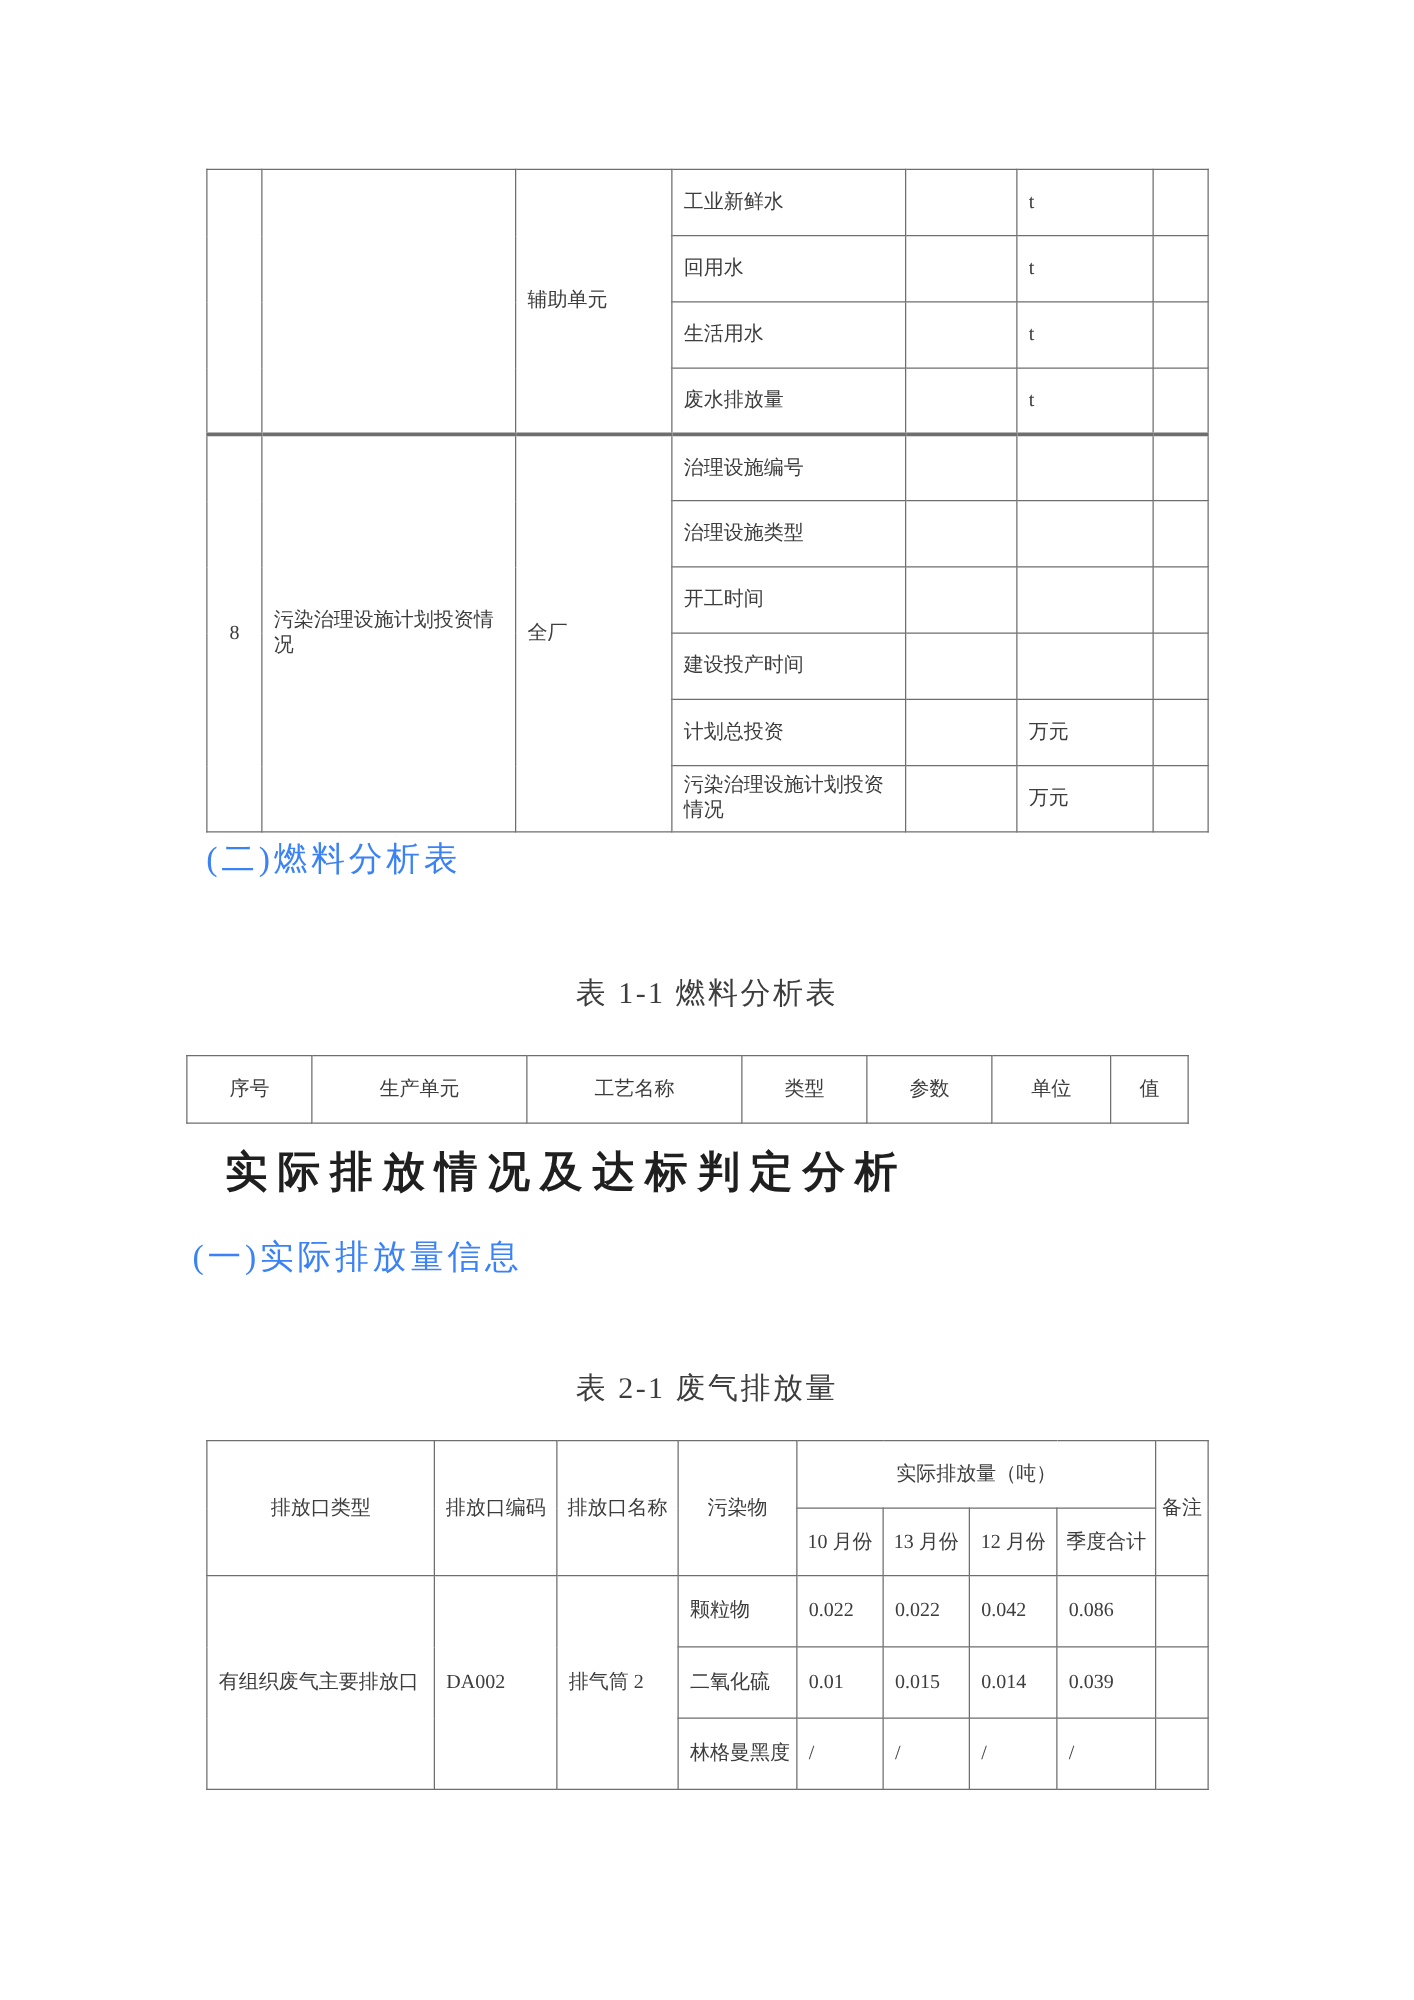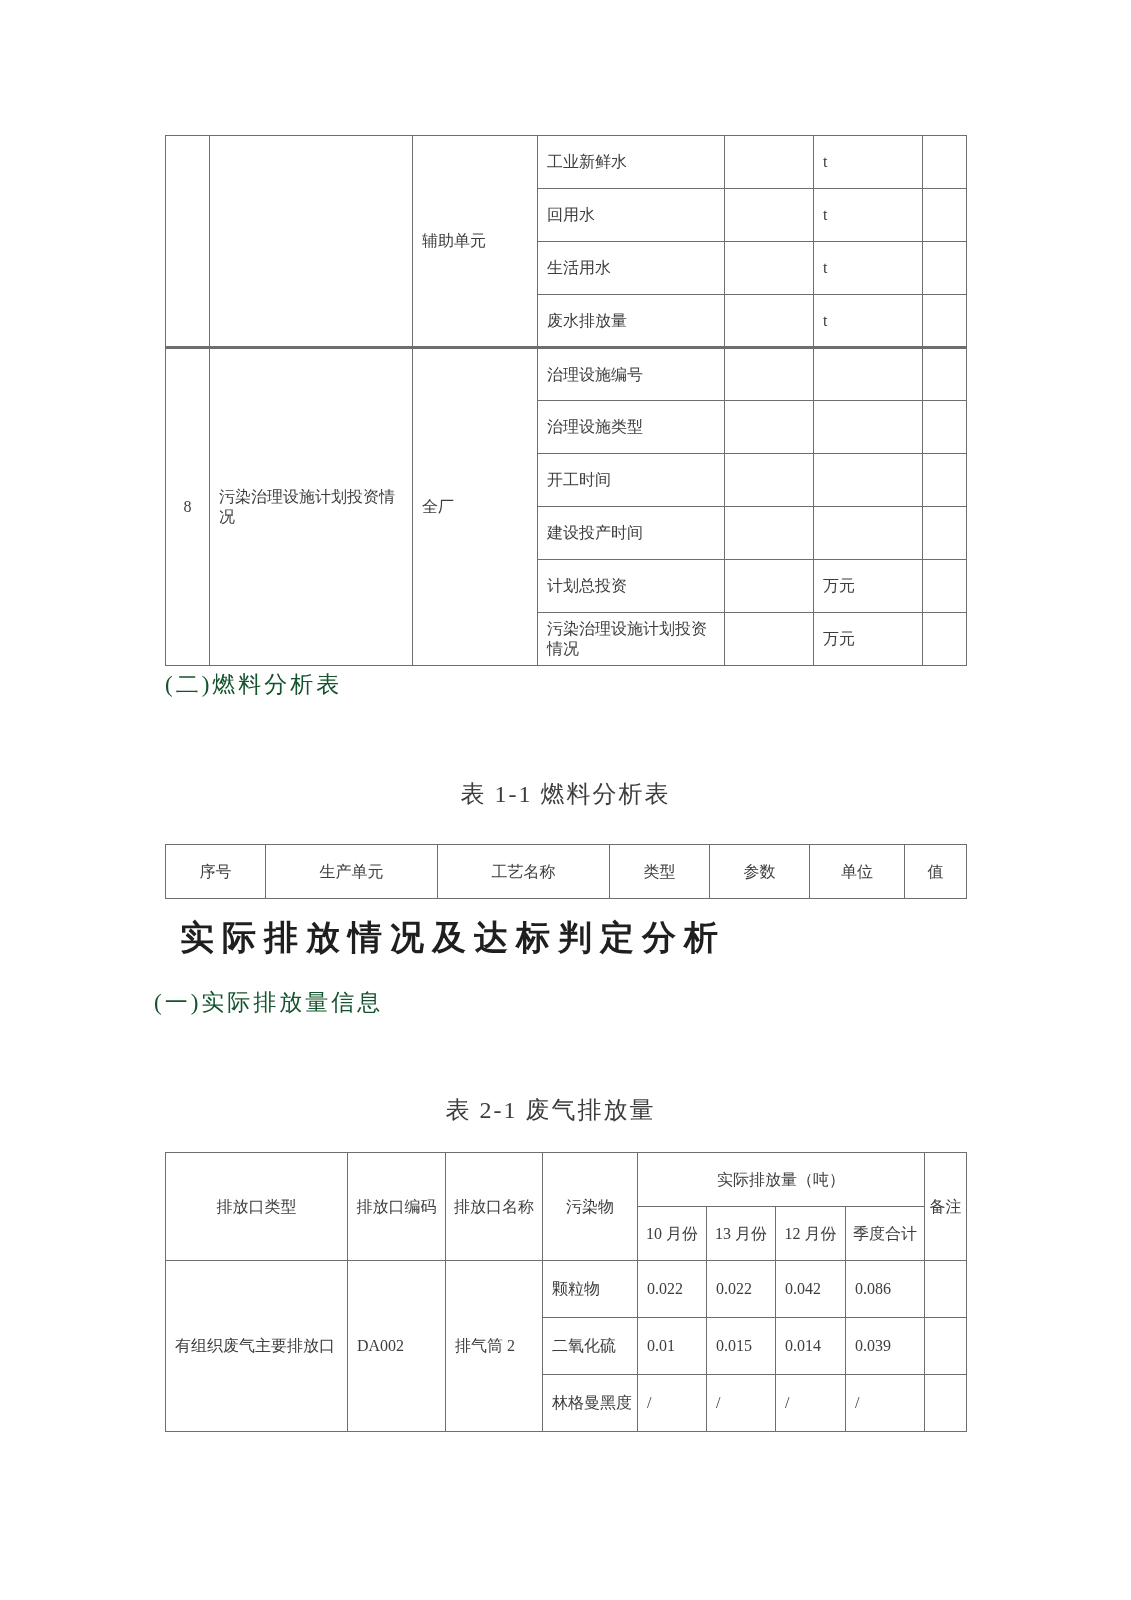--- a/index.html
+++ b/index.html
@@ -12,21 +12,21 @@
   .tbl{border-collapse:collapse;table-layout:fixed;position:absolute;background:#ffffff;}
   .tbl td,.tbl th{
     border:1px solid #6e6e6e;
     font-size:16px;font-weight:normal;color:#3d3d3d;
     padding:0 4px 0 9px;vertical-align:middle;text-align:left;
     line-height:1.25;word-break:break-all;
   }
   .tbl th{text-align:center;padding:0 2px;}
   .ctr{text-align:center !important;padding:0 2px !important;}
   .sec-end{border-bottom:3px solid #6e6e6e !important;}
-  .h-sub{font-size:23px;letter-spacing:3px;color:#14532d;white-space:nowrap;}
+  .h-sub{font-size:27px;letter-spacing:3px;color:#3b82f6;white-space:nowrap;}
   .h-main{font-size:34px;font-weight:bold;letter-spacing:8px;color:#1f1f1f;white-space:nowrap;}
   .caption{width:801px;text-align:center;font-size:24px;letter-spacing:2px;color:#3d3d3d;}
 </style>
 </head>
 <body>
 
 <table class="tbl" style="left:165px;top:135px;width:801px;">
   <colgroup>
     <col style="width:44px">
       <col style="width:203px">
@@ -103,21 +103,21 @@
     <td>万元</td>
     <td></td>
   </tr>
 </tbody>
   </table>
 
 <div class="abs h-sub" style="left:165px;top:669px;">(二)燃料分析表</div>
 
 <div class="abs caption" style="left:165px;top:778px;">表 1-1 燃料分析表</div>
 
-<table class="tbl" style="left:165px;top:844px;width:801px;">
+<table class="tbl" style="left:149px;top:844px;width:801px;">
   <colgroup>
     <col style="width:100px">
       <col style="width:172px">
       <col style="width:172px">
     <col style="width:100px">
       <col style="width:100px">
       <col style="width:95px">
       <col style="width:62px">
   </colgroup>
   <tbody>
@@ -130,21 +130,21 @@
     <th>单位</th>
     <th>值</th>
   </tr>
 </tbody>
   </table>
 
 <div class="abs h-main" style="left:180px;top:915px;">实际排放情况及达标判定分析</div>
 
 <div class="abs h-sub" style="left:154px;top:987px;">(一)实际排放量信息</div>
 
-<div class="abs caption" style="left:150px;top:1094px;text-align:center;">表 2-1 废气排放量</div>
+<div class="abs caption" style="left:165px;top:1094px;text-align:center;">表 2-1 废气排放量</div>
 
 <table class="tbl" style="left:165px;top:1152px;width:801px;">
   <colgroup>
     <col style="width:182px">
       <col style="width:98px">
       <col style="width:97px">
       <col style="width:95px">
     <col style="width:69px">
       <col style="width:69px">
       <col style="width:70px">

